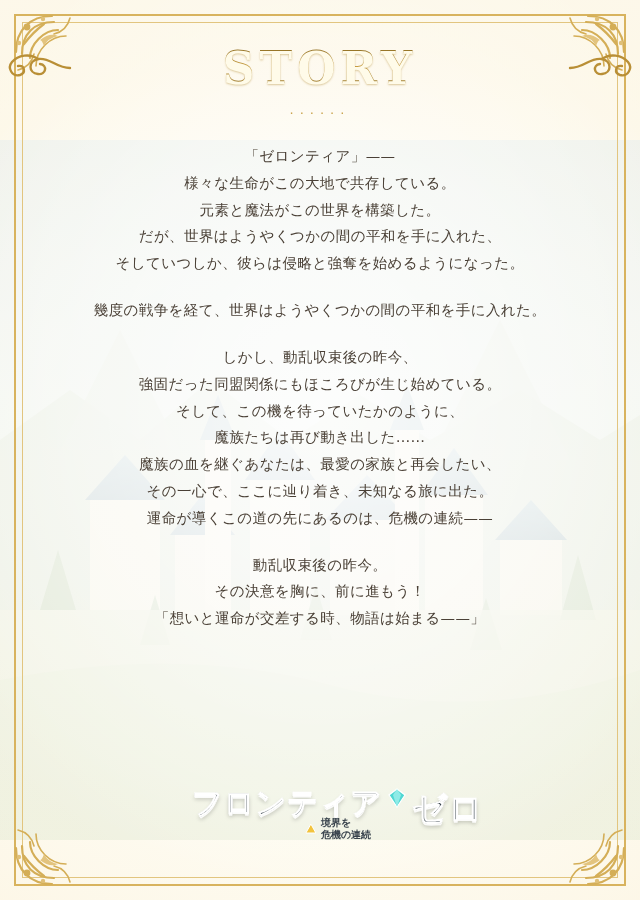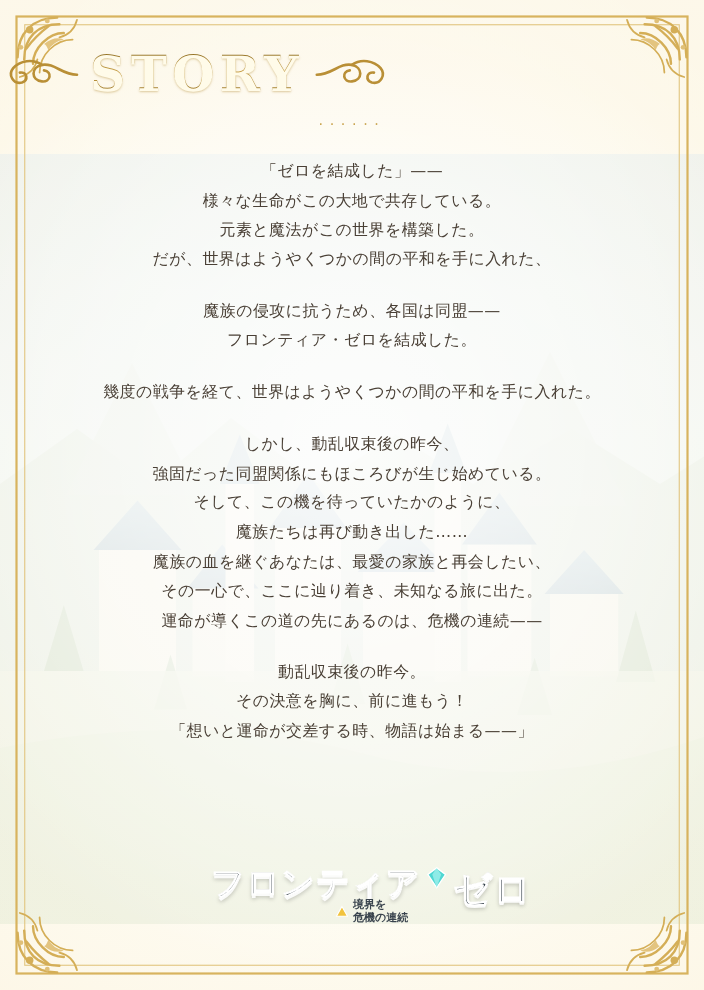--- a/index.html
+++ b/index.html
@@ -66,21 +66,21 @@
   .corner.tr { right: 10px; top: 10px;  transform: scaleX(-1); }
   .corner.bl { left: 10px;  bottom: 10px; transform: scaleY(-1); }
   .corner.br { right: 10px; bottom: 10px; transform: scale(-1,-1); }
 
   
   .title-row {
     position: relative;
     margin-top: 46px;
     display: flex;
     align-items: center;
-    justify-content: flex-start;
+    justify-content: space-between;
     gap: 4px;
   }
   .flourish { width: 74px; height: 34px; }
   .flourish svg { width: 74px; height: 34px; display: block; }
   .flourish.right { transform: scaleX(-1); }
 
   .story-title {
     font-family: "DejaVu Serif", serif;
     font-size: 44px;
     font-weight: bold;
@@ -335,30 +335,27 @@
           <path d="M38,8 C30,2 18,4 12,11 C7,17 12,26 20,24 C26,22 25,14 18,15"></path>
         </g>
       </svg>
     </span>
   </div>
 
   <div class="dots">······</div>
 
   <div class="story-body">
     <div class="para">
-      <div class="line">「ゼロを結成した」——</div>
+      <div class="line">「ゼロンティア」——</div>
       <div class="line">様々な生命がこの大地で共存している。</div>
       <div class="line">元素と魔法がこの世界を構築した。</div>
       <div class="line">だが、世界はようやくつかの間の平和を手に入れた、</div>
+      <div class="line">そしていつしか、彼らは侵略と強奪を始めるようになった。</div>
     </div>
 
-    <div class="para">
-      <div class="line">魔族の侵攻に抗うため、各国は同盟——</div>
-      <div class="line">フロンティア・ゼロを結成した。</div>
-    </div>
 
     <div class="para">
       <div class="line">幾度の戦争を経て、世界はようやくつかの間の平和を手に入れた。</div>
     </div>
 
     <div class="para">
       <div class="line">しかし、動乱収束後の昨今、</div>
       <div class="line">強固だった同盟関係にもほころびが生じ始めている。</div>
       <div class="line">そして、この機を待っていたかのように、</div>
       <div class="line">魔族たちは再び動き出した……</div>

